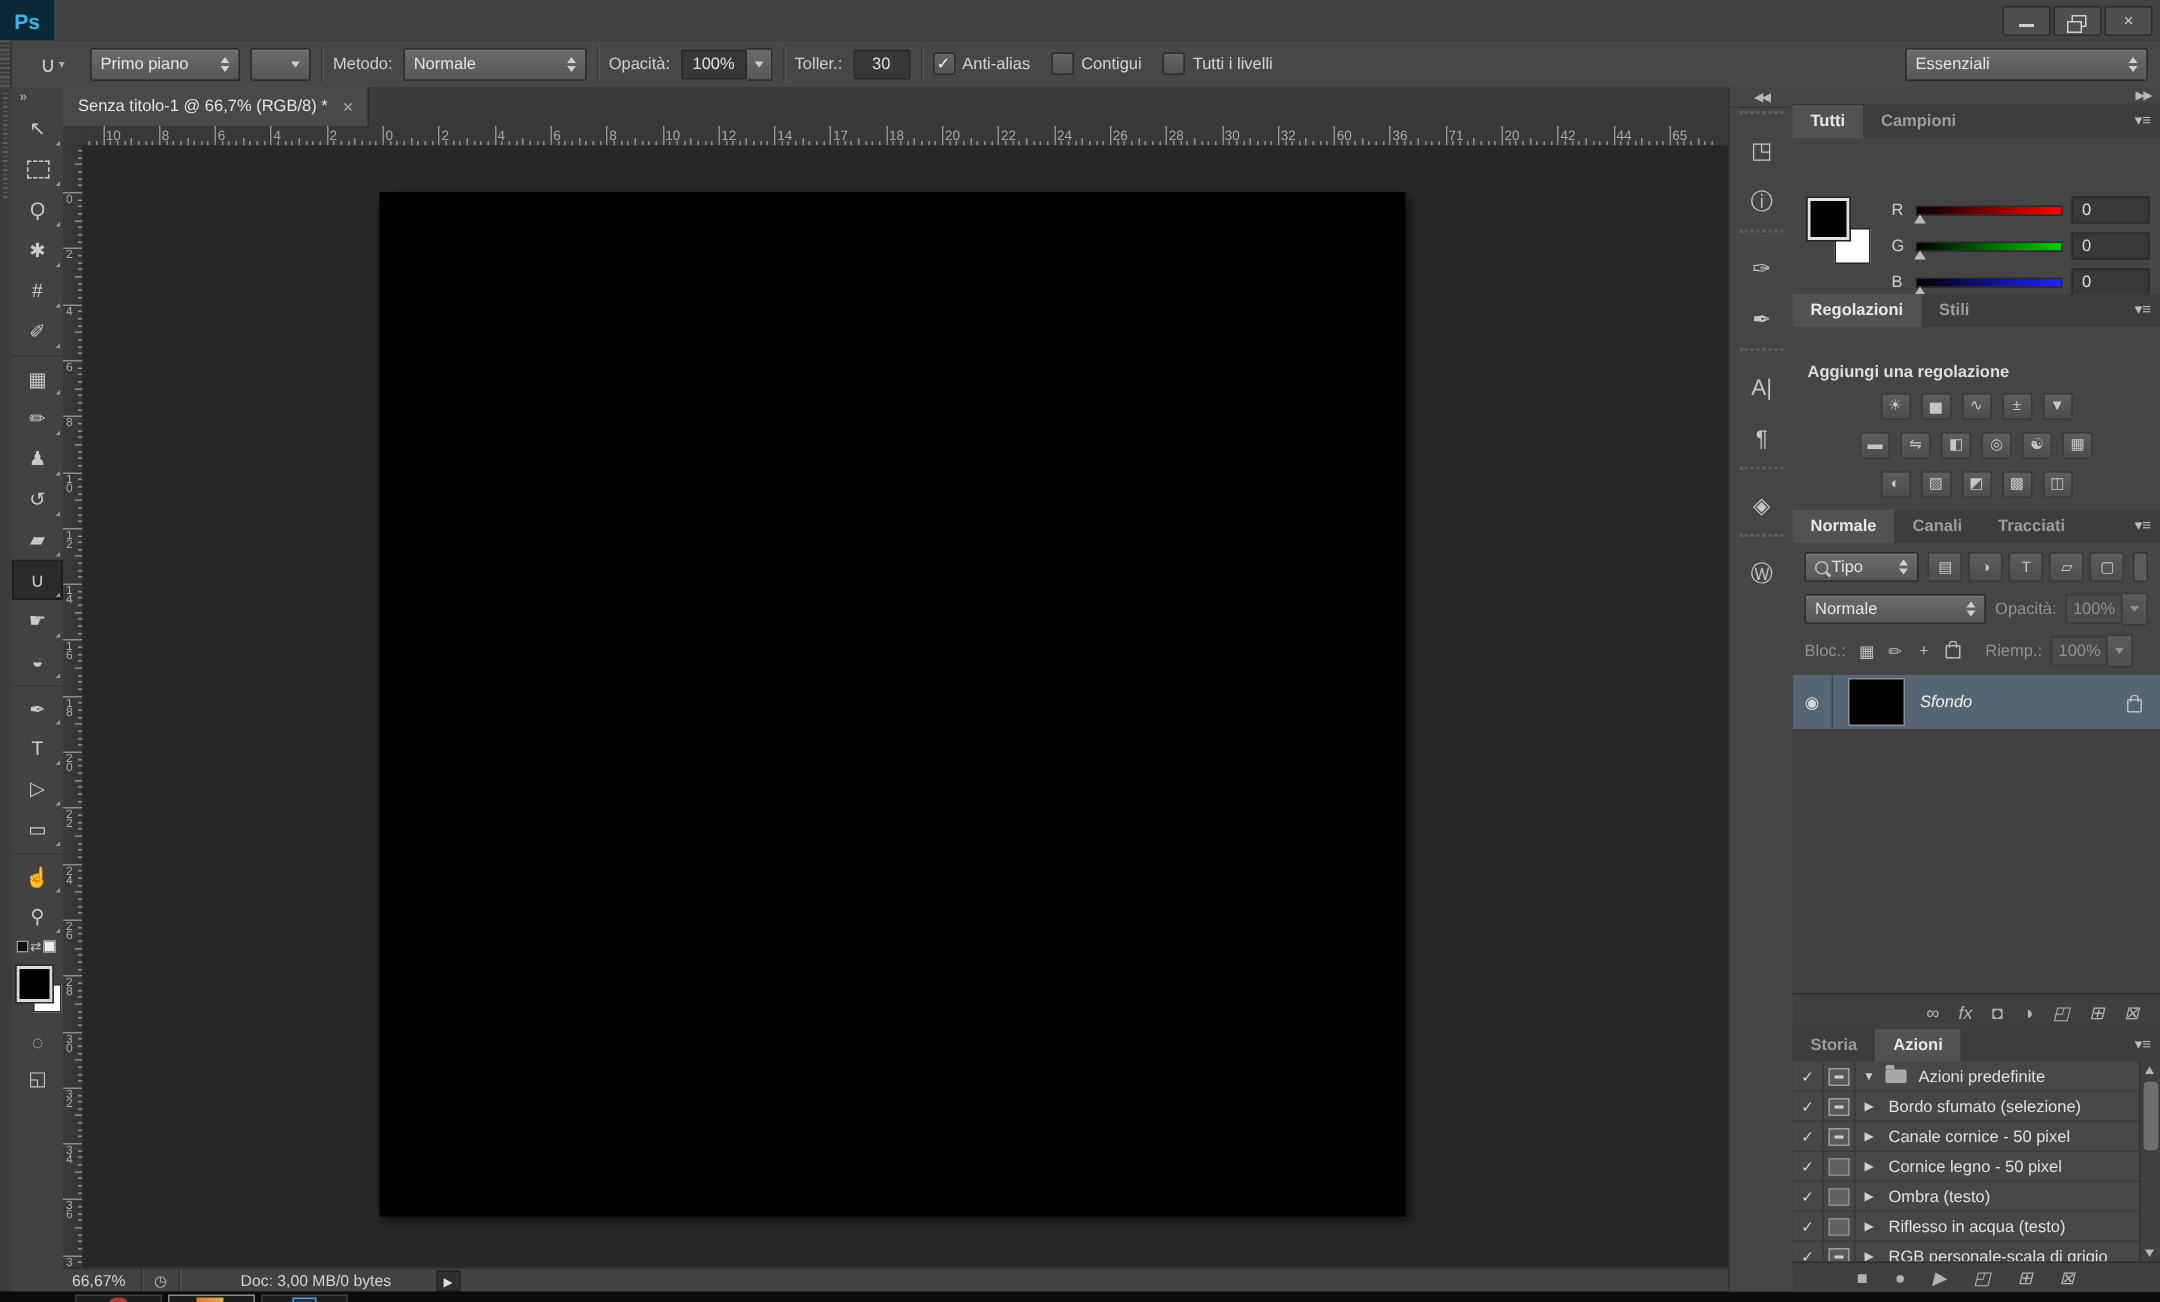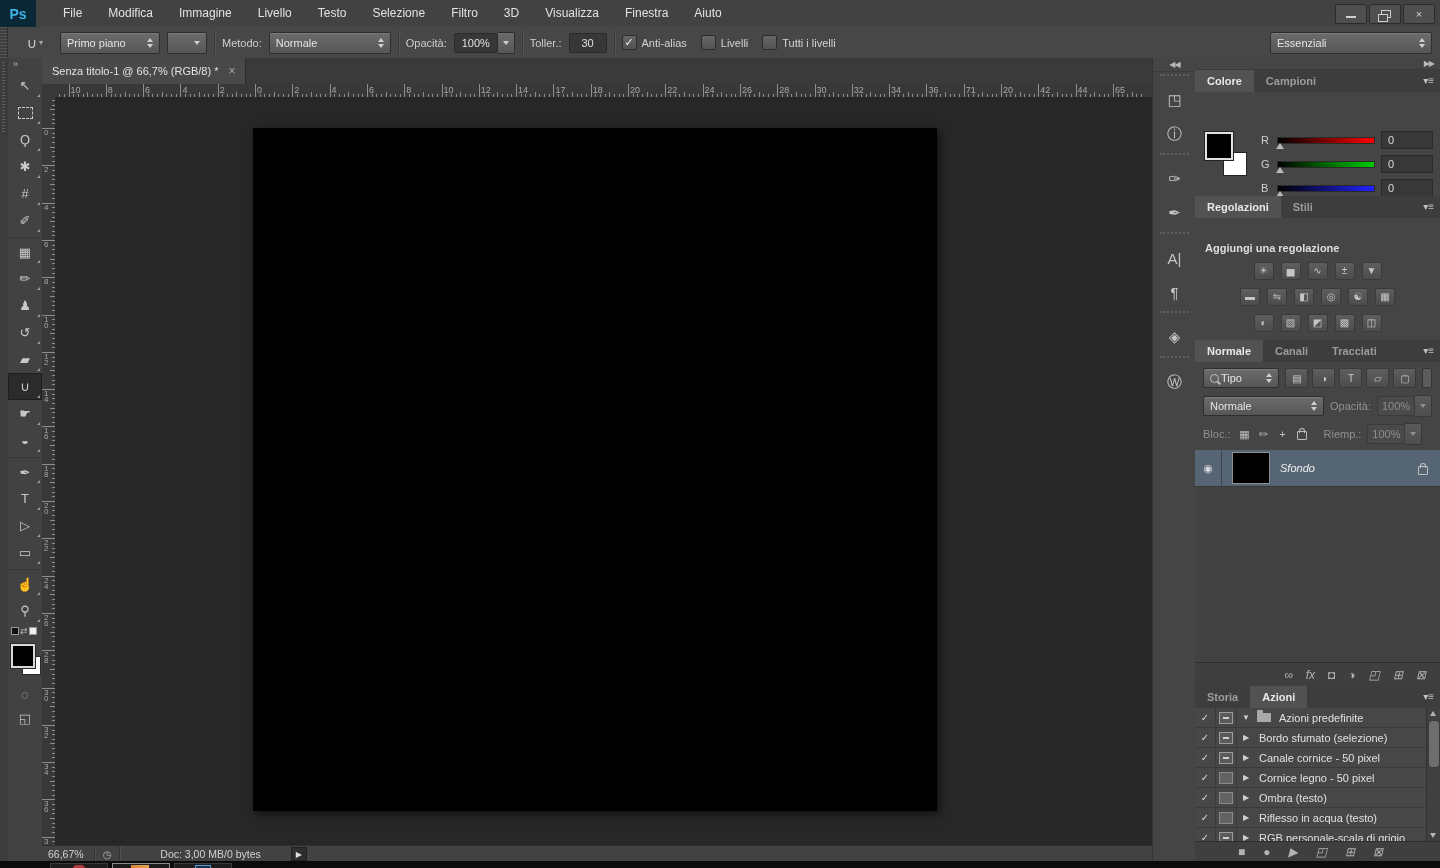--- a/index.html
+++ b/index.html
@@ -198,33 +198,20 @@
   #act-scroll .down{position:absolute;bottom:3px;left:3px;border-left:3px solid transparent;border-right:3px solid transparent;border-top:5px solid #b5b5b5;}
   #act-scroll .thumbv{position:absolute;top:12px;left:1px;width:10px;height:46px;background:#6e6e6e;border-radius:4px;border:1px solid #383838;}
 </style>
 </head>
 <body>
 
 <div id="app">
 
   <div id="menubar" class="abs">
     <div id="pslogo">Ps</div>
-    <div id="menu-items">
-        <span class="mi">File</span>
-        <span class="mi">Modifica</span>
-        <span class="mi">Immagine</span>
-        <span class="mi">Livello</span>
-        <span class="mi">Testo</span>
-        <span class="mi">Selezione</span>
-        <span class="mi">Filtro</span>
-        <span class="mi">3D</span>
-        <span class="mi">Visualizza</span>
-        <span class="mi">Finestra</span>
-        <span class="mi">Aiuto</span>
-      </div>
     <div id="winctl">
         <div class="winbtn">
           <span class="ic-minimize"></span>
         </div>
         <div class="winbtn">
           <span class="ic-restore"></span>
         </div>
         <div class="winbtn">×</div>
       </div>
   </div>
@@ -260,21 +247,21 @@
     <span class="optlabel">Toller.:</span>
     <div class="field" style="width:36px">30</div>
     <div class="vsep"></div>
     <div id="opt-checkboxes" style="display:flex;gap:14px">
         <label class="cb">
           <span class="cbbox on">✓</span>
           <span>Anti-alias</span>
         </label>
         <label class="cb">
           <span class="cbbox"></span>
-          <span>Livelli</span>
+          <span>Contigui</span>
         </label>
         <label class="cb">
           <span class="cbbox"></span>
           <span>Tutti i livelli</span>
         </label>
       </div>
     <div class="dd" id="workspace-dd">
       <span>Essenziali</span>
       <span class="spin"></span>
     </div>
@@ -586,21 +573,21 @@
       <i class="rt M" style="left: 796.8px;"></i>
       <b class="rlab" style="left: 798.8px;">32</b>
       <i class="rt s" style="left: 801.5px;"></i>
       <i class="rt s" style="left: 806.1px;"></i>
       <i class="rt s" style="left: 810.8px;"></i>
       <i class="rt m" style="left: 815.4px;"></i>
       <i class="rt s" style="left: 820.1px;"></i>
       <i class="rt s" style="left: 824.8px;"></i>
       <i class="rt s" style="left: 829.4px;"></i>
       <i class="rt M" style="left: 834.1px;"></i>
-      <b class="rlab" style="left: 836.1px;">34</b>
+      <b class="rlab" style="left: 836.1px;">60</b>
       <i class="rt s" style="left: 838.8px;"></i>
       <i class="rt s" style="left: 843.4px;"></i>
       <i class="rt s" style="left: 848.1px;"></i>
       <i class="rt m" style="left: 852.8px;"></i>
       <i class="rt s" style="left: 857.4px;"></i>
       <i class="rt s" style="left: 862.1px;"></i>
       <i class="rt s" style="left: 866.7px;"></i>
       <i class="rt M" style="left: 871.4px;"></i>
       <b class="rlab" style="left: 873.4px;">36</b>
       <i class="rt s" style="left: 876.1px;"></i>
@@ -901,21 +888,21 @@
         <div class="stripbtn">
           <span class="sg">Ⓦ</span>
         </div>
       </div>
   </div>
 
   <div id="rpanels" class="abs">
     <div id="rpanels-top">▶▶</div>
 
     <div class="ptabs" style="top:12px" id="color-tabs">
-        <span class="ptab act">Colore</span>
+        <span class="ptab act">Tutti</span>
         <span class="ptab">Campioni</span>
         <span class="pmenu">▾≡</span>
       </div>
     <div class="section-bg" style="top:34px;height:104px">
       <div id="color-swatches">
         <div id="color-bg"></div>
         <div id="color-fg"></div>
       </div>
       <div id="channels">
           <div class="chrow">

